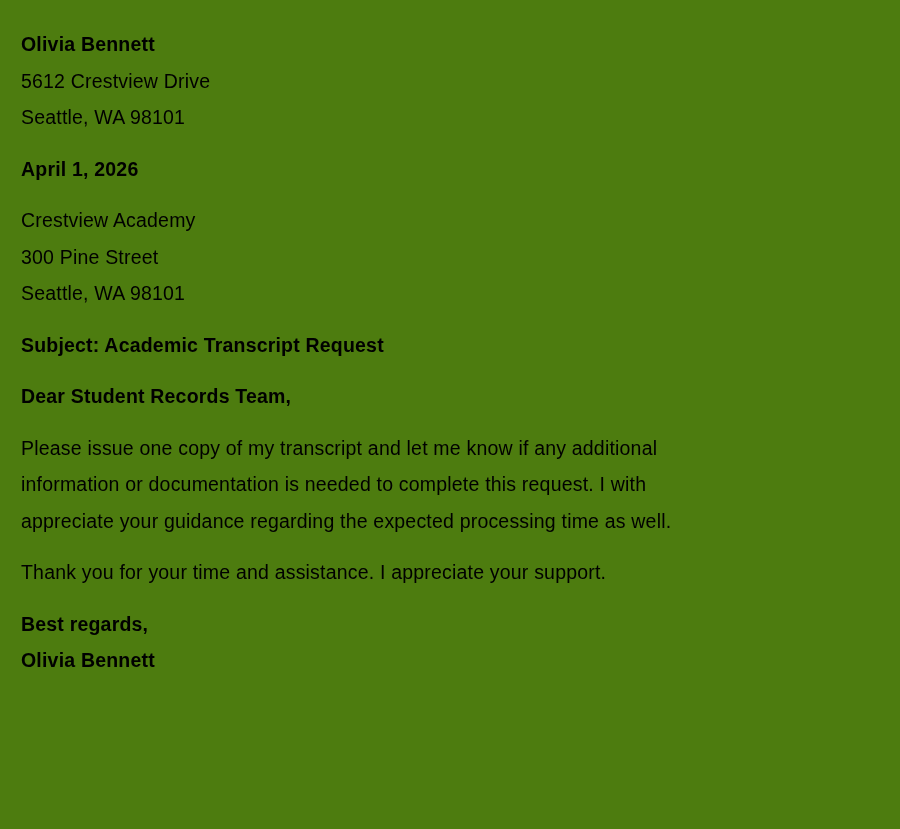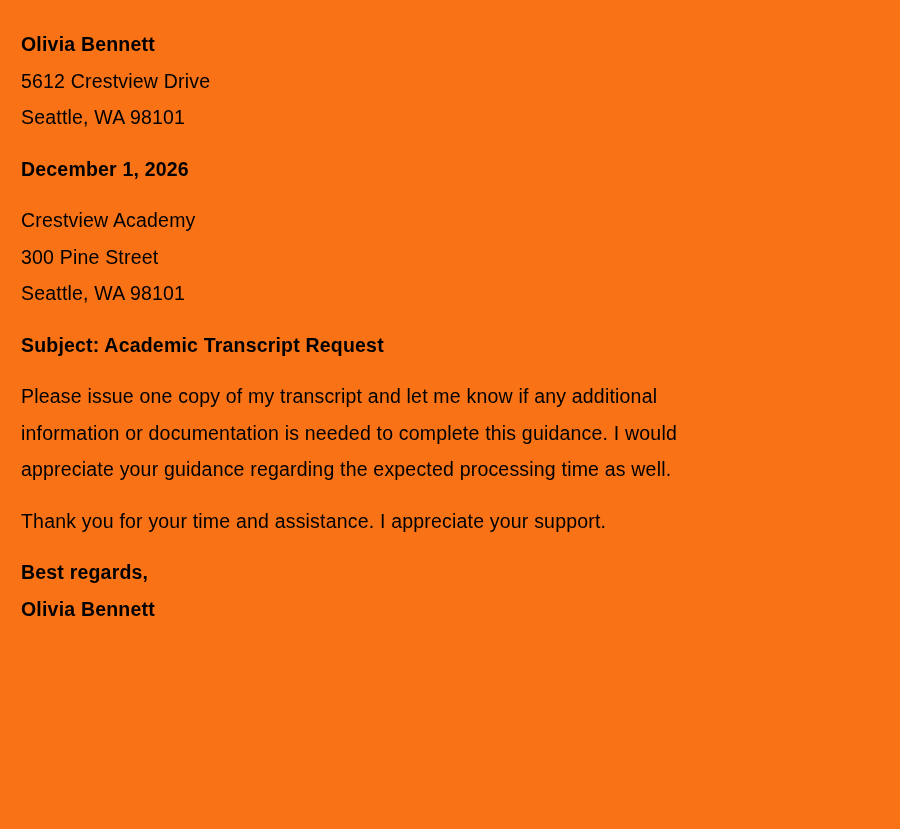--- a/index.html
+++ b/index.html
@@ -14,21 +14,21 @@
     overflow: hidden;
     font-family: "Liberation Sans", "DejaVu Sans", sans-serif;
     color: #000000;
     -webkit-font-smoothing: antialiased;
   }
 
   .page {
     box-sizing: border-box;
     width: 900px;
     height: 829px;
-    background: #f97316;
+    background: #4d7c0f;
     padding: 26px 22px 0 21px;
   }
 
   .block {
     margin: 0 0 15px 0;
   }
   .block:last-child {
     margin-bottom: 12px;
   }
 
@@ -60,38 +60,41 @@
 
 <div class="page">
 
   <div class="block sender-block">
     <div class="line bold">Olivia Bennett</div>
     <div class="line">5612 Crestview Drive</div>
     <div class="line">Seattle, WA 98101</div>
   </div>
 
   <div class="block">
-    <div class="line bold">December 1, 2026</div>
+    <div class="line bold">April 1, 2026</div>
   </div>
 
   <div class="block">
     <div class="line">Crestview Academy</div>
     <div class="line">300 Pine Street</div>
     <div class="line">Seattle, WA 98101</div>
   </div>
 
   <div class="block">
     <div class="line bold">Subject: Academic Transcript Request</div>
   </div>
 
+  <div class="block">
+    <div class="line bold">Dear Student Records Team,</div>
+  </div>
 
 
   <div class="block">
     <div class="line">Please issue one copy of my transcript and let me know if any additional</div>
-    <div class="line">information or documentation is needed to complete this guidance. I would</div>
+    <div class="line">information or documentation is needed to complete this request. I with</div>
     <div class="line">appreciate your guidance regarding the expected processing time as well.</div>
   </div>
 
   <div class="block">
     <div class="line">Thank you for your time and assistance. I appreciate your support.</div>
   </div>
 
   <div class="block">
     <div class="line bold">Best regards,</div>
     <div class="line bold">Olivia Bennett</div>

